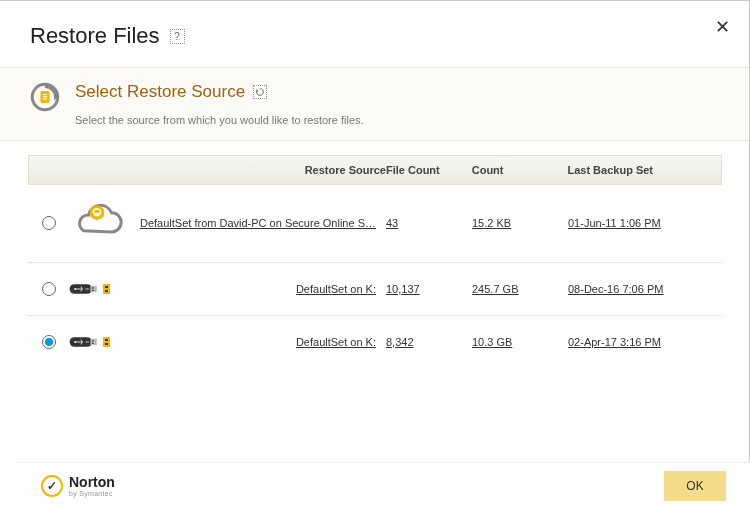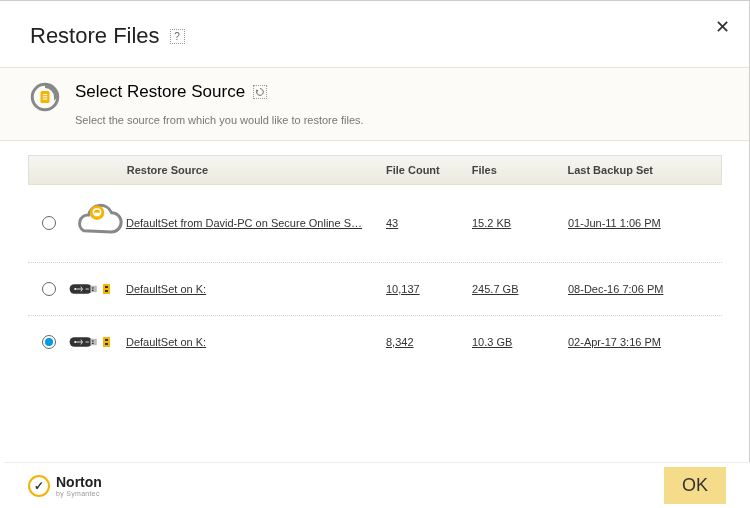--- a/index.html
+++ b/index.html
@@ -47,21 +47,21 @@
       padding: 14px 0 14px 30px;
       background: #fcfbf7;
       border-top: 1px solid #e6e6e0;
       border-bottom: 1px solid #e6e6e0;
     }
     .header-icon-wrap svg { width: 30px; height: 30px; }
     .section-title-row {
       display: flex; align-items: center; gap: 8px;
     }
     .section-title {
-      font-size: 17px; font-weight: 300; color: #000000;
+      font-size: 17px; font-weight: 300; color: #a16207;
     }
     .refresh-box {
       width: 14px; height: 14px;
       border: 1px dotted #999;
       display: flex; align-items: center; justify-content: center;
       cursor: pointer;
     }
     .refresh-box svg { width: 10px; height: 10px; }
     .section-sub {
       font-size: 11px; color: #777; margin-top: 12px;
@@ -73,21 +73,21 @@
       display: flex;
       background: linear-gradient(#f6f6f2, #eceade);
       border: 1px solid #e2e0d4;
       font-size: 11px;
       font-weight: 600;
       color: #444;
       padding: 8px 0;
     }
     .col-radio { width: 40px; }
     .col-icon { width: 58px; }
-    .col-src { width: 260px; padding-left: 0; }
+    .col-src { width: 260px; padding-left: 0; text-align: right; }
     .col-fc { width: 86px; }
     .col-size { width: 96px; }
     .col-lb { width: 154px; }
     .trow {
       display: flex;
       align-items: center;
       border-bottom: 1px dotted #d5d5d5;
       padding: 18px 0;
       font-size: 11px;
       color: #333;
@@ -118,21 +118,21 @@
       width: 7px; height: 10px; background: #f4b400;
       position: relative;
     }
     .usb-chip::before, .usb-chip::after {
       content: ""; position: absolute; width: 3px; height: 2px; background: #333; left: 2px;
     }
     .usb-chip::before { top: 2px; }
     .usb-chip::after { bottom: 2px; }
     .footer {
       position: absolute;
-      bottom: 0; left: 4px; right: 0;
+      bottom: 0; left: 17px; right: 0;
       height: 46px;
       display: flex;
       align-items: center;
       justify-content: space-between;
       padding: 16px 24px;
       border-top: 1px solid #eee;
       background: #fff;
     }
     .logo-wrap { display: flex; align-items: center; gap: 6px; }
     .logo-check {
@@ -146,21 +146,21 @@
     }
     .logo-text { display: flex; flex-direction: column; line-height: 1; }
     .logo-text .brand { font-weight: 700; font-size: 14px; color: #222; }
     .logo-text .by { font-size: 7px; color: #999; margin-top: 1px; letter-spacing: 0.3px; }
     .btn-row { display: flex; gap: 8px; }
     .btn {
       min-width: 62px;
       padding: 8px 18px;
       background: #f5dc8b;
       color: #333;
-      font-size: 18px;
+      font-size: 12px;
       text-align: center;
       cursor: pointer;
       border: none;
       margin-left: 24px;
     }
     .right-edge {
       position: absolute; right: 0; top: 0; bottom: 0; width: 1px; background: #ccc;
     }
   </style>
 </head>
@@ -201,21 +201,21 @@
     <div class="section-sub">Select the source from which you would like to restore files.</div>
   </div>
 </div>
 
 <div class="table-wrap">
   <div class="thead">
     <div class="col-radio"></div>
     <div class="col-icon"></div>
     <div class="col-src">Restore Source</div>
     <div class="col-fc">File Count</div>
-    <div class="col-size">Files</div>
+    <div class="col-size">Count</div>
     <div class="col-lb">Last Backup Set</div>
   </div>
   <div id="rows">
       <div class="trow">
         <div class="col-radio">
           <div class="radio-ctrl"></div>
         </div>
         <div class="col-icon"><svg viewBox="0 0 48 32">
             <path d="M36 24 a8 8 0 0 0 0-16 a10 10 0 0 0-19 2 a7 7 0 0 0-4 13 Z" fill="none" stroke="#888" stroke-width="2.5"></path>
             <circle cx="24" cy="8" r="6" fill="#f4b400"></circle>

